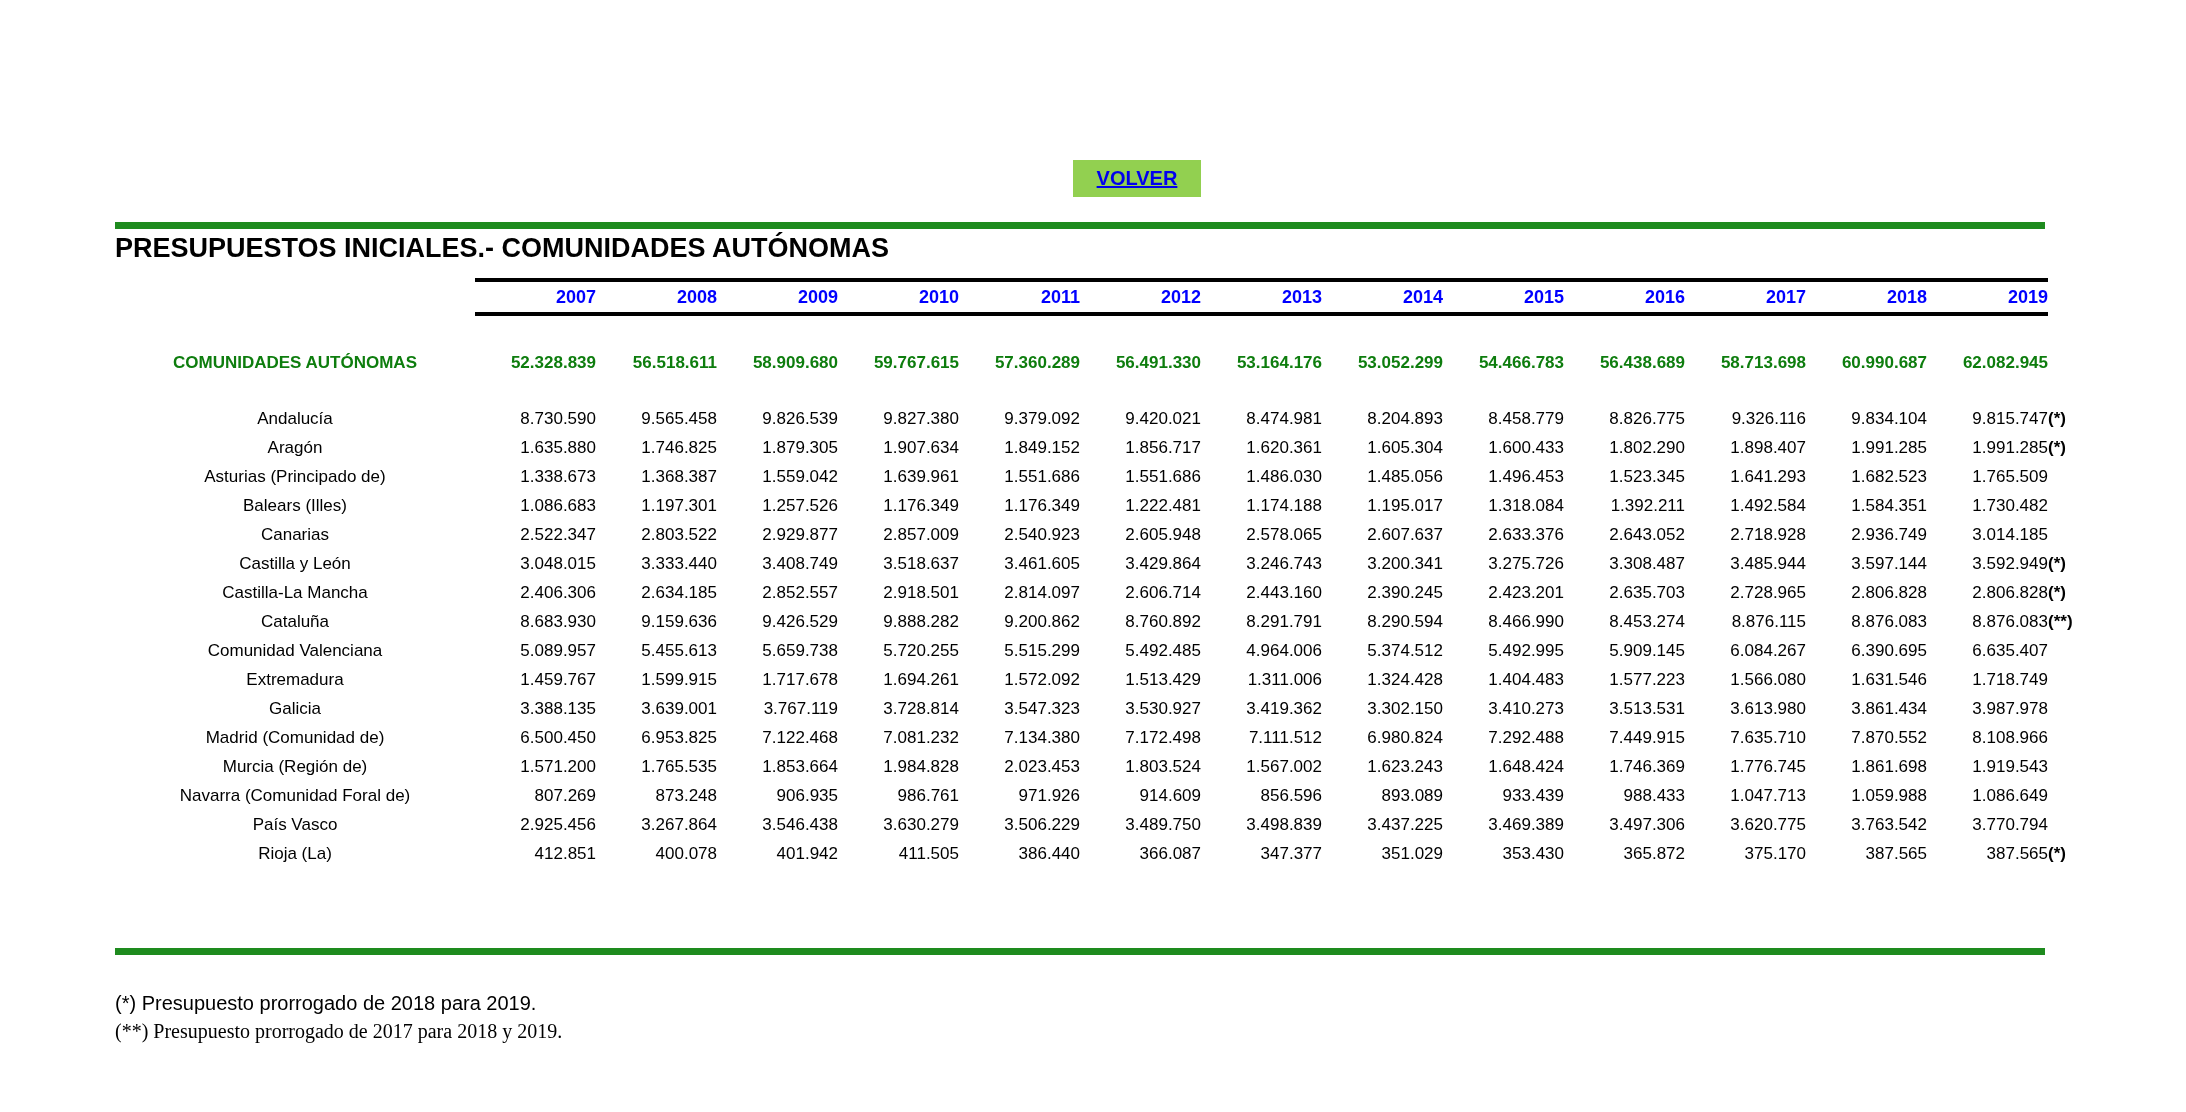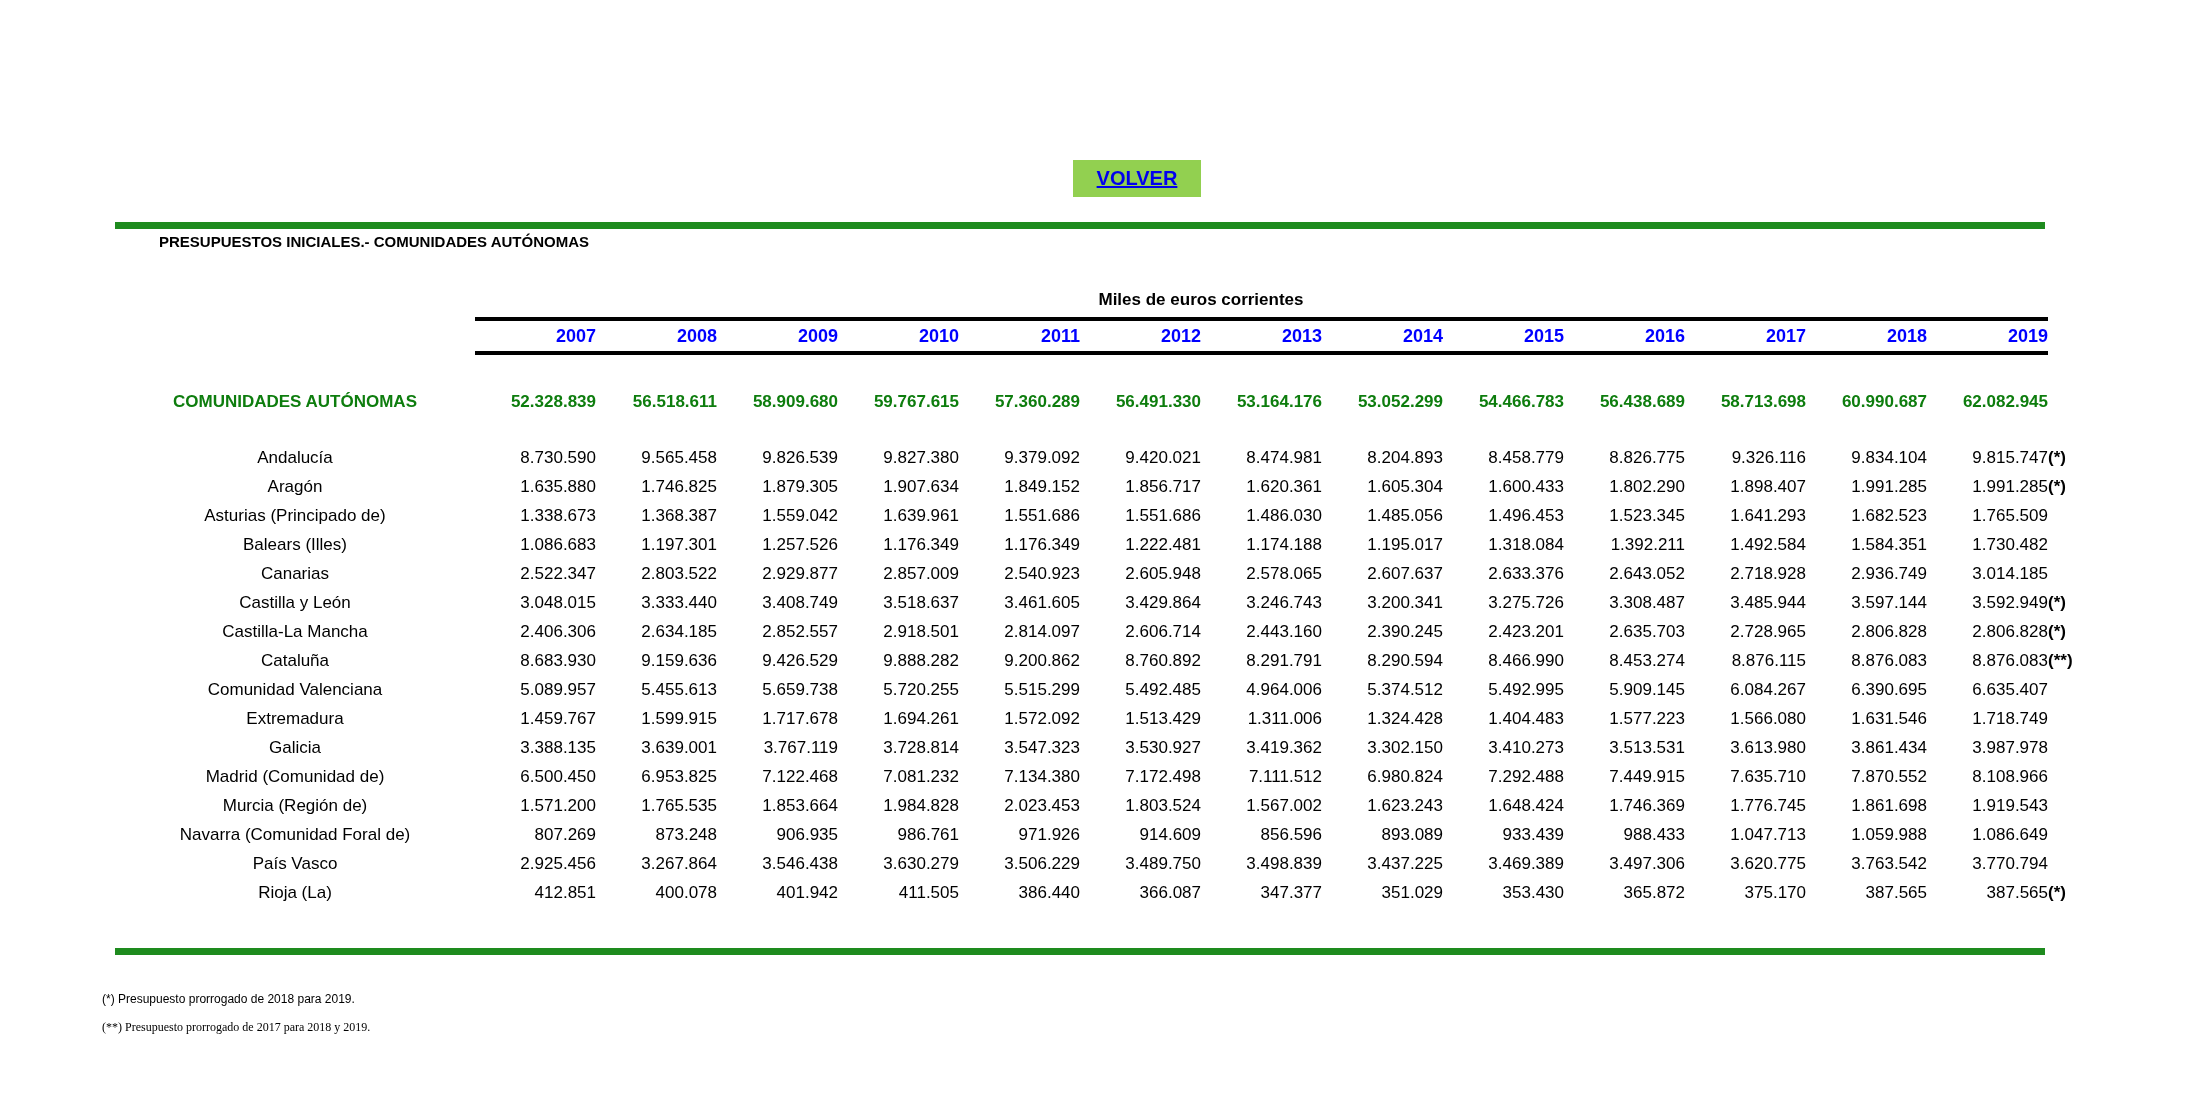--- a/index.html
+++ b/index.html
@@ -26,21 +26,21 @@
     text-decoration:underline;cursor:pointer;
   }
 
   
   .rule{position:absolute;left:115px;width:1930px;height:7px;background:var(--rule-green);}
   .rule-top{top:222px;}
   .rule-bottom{top:948px;}
 
   .page-title{
     position:absolute;left:115px;top:233px;
-    font-size:15px;font-weight:bold;white-space:nowrap;margin-left:44px;
+    font-size:27px;font-weight:bold;white-space:nowrap;
   }
 
   
   table.budget{
     position:absolute;left:115px;top:278px;
     border-collapse:collapse;table-layout:fixed;
     font-size:17px;
   }
   table.budget th,table.budget td{padding:0;margin:0;white-space:nowrap;}
   col.c-label{width:360px;}
@@ -62,21 +62,21 @@
   tr.spacer-b td{height:26px;}
   tr.total-row td{
     height:30px;color:var(--total-green);font-weight:bold;
   }
   tr.data-row td{height:29px;}
   td.label,th.label-head{text-align:center;padding-right:73px;}
   td.num{text-align:right;padding-right:7px;}
   td.note{text-align:left;padding-left:8px;font-weight:bold;}
 
   .footnote{
-    position:absolute;left:102px;font-size:12px;white-space:nowrap;
+    position:absolute;left:115px;font-size:20px;white-space:nowrap;
   }
   .footnote-1{top:992px;}
   .footnote-2{top:1020px;font-family:Liberation Serif, serif;}
 </style>
 </head>
 <body>
 
 <div id="page">
 
   <div class="volver">
@@ -99,26 +99,20 @@
         <col class="c-year">
         <col class="c-year">
       <col class="c-year">
         <col class="c-year">
         <col class="c-year">
         <col class="c-year">
       <col class="c-year">
       <col class="c-note">
     </colgroup>
     <thead>
-      <tr class="units-row">
-        <th class="label-head"></th>
-        <th class="units" colspan="12">Miles de euros corrientes</th>
-        <th></th>
-        <th></th>
-      </tr>
       <tr class="years-row" id="years-row">
         <th class="label-head"></th>
 
       <th class="year">2007</th>
           <th class="year">2008</th>
           <th class="year">2009</th>
           <th class="year">2010</th>
           <th class="year">2011</th>
           <th class="year">2012</th>
           <th class="year">2013</th>

